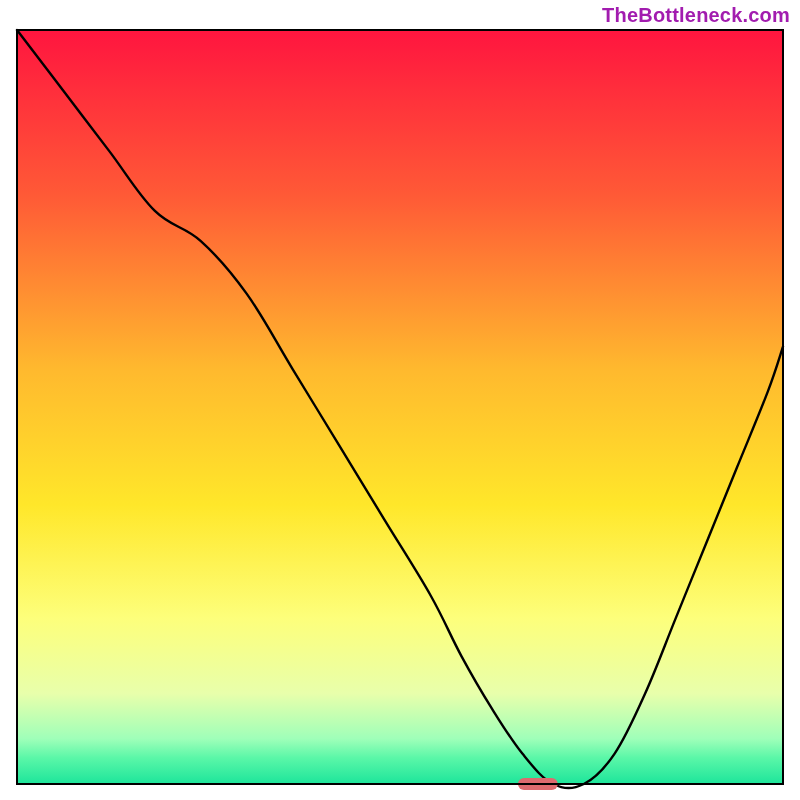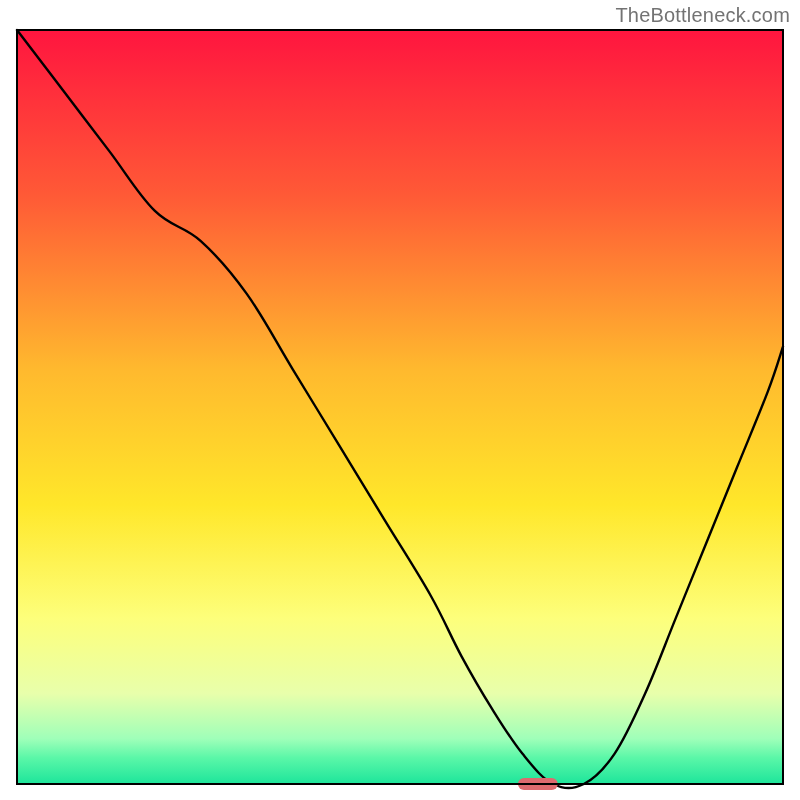--- a/index.html
+++ b/index.html
@@ -14,22 +14,22 @@
   .wrap {
     position: relative;
     width: 800px;
     height: 800px;
   }
   .attribution {
     position: absolute;
     top: 4px;
     right: 10px;
     font-size: 20px;
-    font-weight: normal;
-    color: #737373;
+    font-weight: bold;
+    color: #a21caf;
     letter-spacing: 0.2px;
   }
   svg.chart {
     position: absolute;
     left: 0;
     top: 0;
   }
 </style>
 </head>
 <body>

